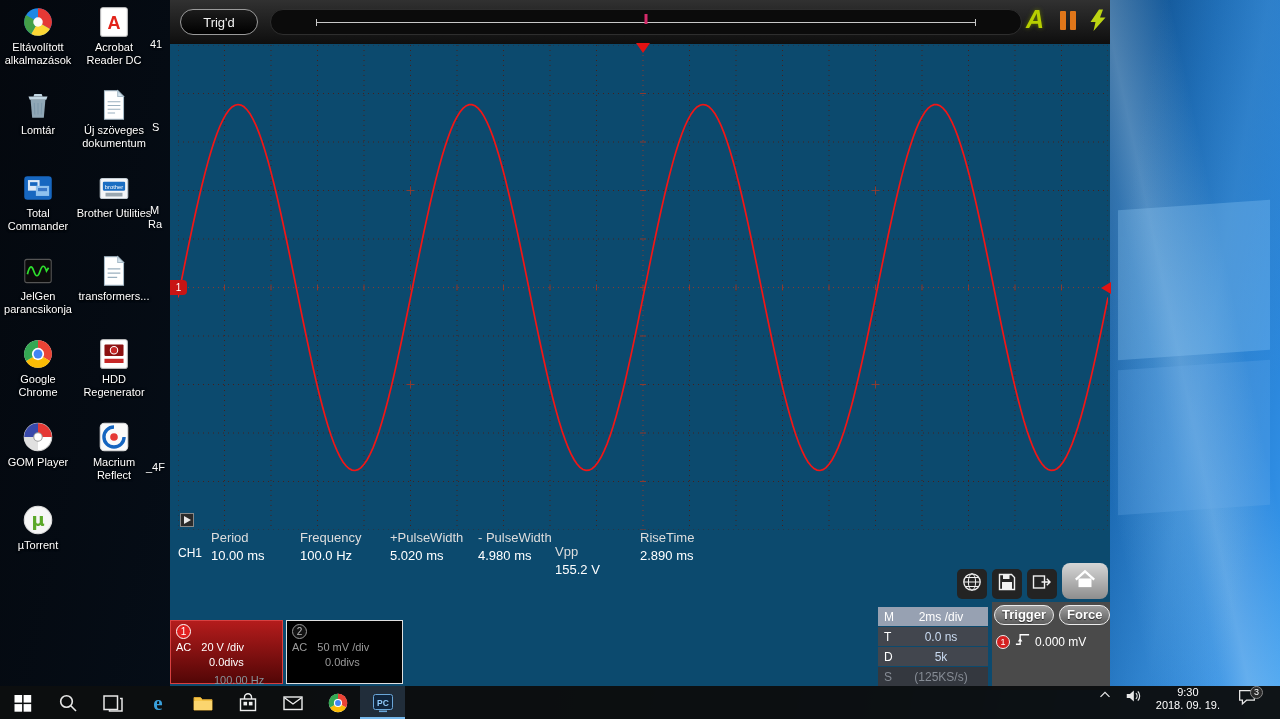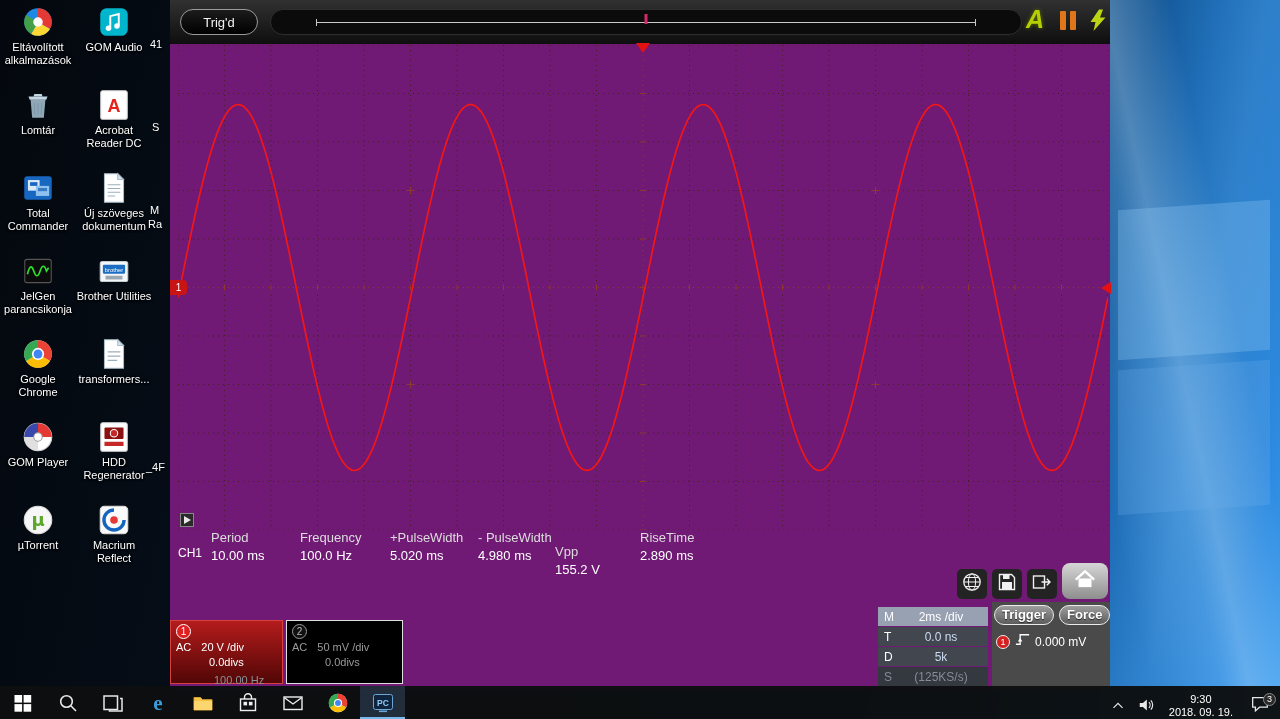--- a/index.html
+++ b/index.html
@@ -12,21 +12,21 @@
 .pane2{left:1118px;top:365px;width:152px;height:145px;background:rgba(110,175,235,.25);transform:skewY(-4deg)}
 
 .dcol{position:absolute;top:4px;width:76px;display:flex;flex-direction:column}
 #dcol0{left:0}
 #dcol1{left:76px}
 .dit{height:83px;display:flex;flex-direction:column;align-items:center;cursor:default}
 .dicon{width:36px;height:36px;display:flex;align-items:center;justify-content:center}
 .dlabel{margin-top:1px;font-size:11px;line-height:13px;color:#fff;text-align:center;text-shadow:0 1px 2px #000,0 0 3px #000;max-width:76px}
 .frag{position:absolute;font-size:11px;color:#fff;text-shadow:0 1px 2px #000}
 
-.scope{position:absolute;left:170px;top:0;width:940px;height:690px;background:#701a75}
+.scope{position:absolute;left:170px;top:0;width:940px;height:690px;background:#0c4a6e}
 .scope-top{position:absolute;left:0;top:0;width:100%;height:44px;background:linear-gradient(#313131,#0e0e0e)}
 .trigd{position:absolute;left:10px;top:9px;width:78px;height:26px;border-radius:13px;background:linear-gradient(#1c1c1c,#000);border:1px solid #9a9a9a;color:#f2f2f2;font-size:13px;display:flex;align-items:center;justify-content:center}
 .hslider{position:absolute;left:100px;top:9px;width:752px;height:26px;border-radius:13px;background:#0b0b0b;border:1px solid #2e2e2e;cursor:pointer}
 .track{position:absolute;left:45px;right:45px;top:12px;height:1px;background:#c8c8c8}
 .track::before,.track::after{content:"";position:absolute;top:-3px;width:1px;height:7px;background:#c8c8c8}
 .track::before{left:0}.track::after{right:0}
 .tpos{position:absolute;left:50%;top:4px;width:3px;height:10px;background:#d42a6a;transform:translateX(-50%)}
 .autoA{position:absolute;left:856px;top:5px;font-size:25px;font-weight:bold;font-style:italic;color:#b7cf00;text-shadow:0 0 4px #5f6e00;cursor:pointer}
 .pausebtn{position:absolute;left:890px;top:11px;display:flex;gap:4px;cursor:pointer}
 .pausebtn i{display:block;width:6px;height:19px;background:#e0761a;border-radius:1px}
@@ -75,21 +75,21 @@
 .tbtn{height:20px;padding:0 7px;background:linear-gradient(#9e9e9e,#5c5c5c);border:1px solid #ececec;border-radius:10px;color:#fff;font-weight:bold;font-size:13px;line-height:17px;text-shadow:0 1px 1px #222;cursor:pointer}
 .trow2{display:flex;align-items:center;gap:4px;margin:6px 0 0 4px}
 .tsrc{width:14px;height:14px;border-radius:50%;background:#d42020;border:1px solid #eee;color:#fff;font-size:9px;line-height:12px;text-align:center}
 .tlevel{color:#fff;font-size:12px}
 
 .taskbar{position:absolute;left:0;top:686px;width:1280px;height:33px;background:rgba(12,14,16,.97);display:flex;align-items:stretch;z-index:40}
 #tbApps{display:flex}
 .tb-item{width:45px;display:flex;align-items:center;justify-content:center;cursor:pointer}
 .tb-item.active{background:rgba(110,160,210,.22);box-shadow:inset 0 -2px 0 #76b9ed}
 .tb-ic{display:flex;align-items:center;justify-content:center}
-.tray{margin-left:auto;display:flex;align-items:flex-end;gap:2px;padding-right:3px}
+.tray{margin-left:auto;display:flex;align-items:flex-start;gap:2px;padding-right:16px}
 .tray-ic{width:26px;display:flex;justify-content:center;cursor:pointer}
 .clock{color:#fff;font-size:11px;line-height:13px;text-align:center;padding:0 8px;cursor:default}
 .notif{position:relative;width:34px;display:flex;justify-content:center;cursor:pointer}
 .badge{position:absolute;right:1px;top:0;min-width:13px;height:13px;border-radius:7px;background:#2a2a2a;border:1px solid #888;color:#fff;font-size:9px;line-height:11px;text-align:center;padding:0 2px}
 </style>
 </head>
 <body>
 
 <div class="beam beam1"></div>
 <div class="beam beam2"></div>
@@ -170,31 +170,20 @@
       <div class="dicon">
         <svg width="36" height="36" viewBox="0 0 34 34" xmlns="http://www.w3.org/2000/svg">
           <circle cx="17" cy="17" r="13" fill="#f6f6f6" stroke="#dcdcdc"></circle>
           <text x="17" y="23" text-anchor="middle" font-size="17" font-weight="bold" fill="#5ba829" font-family="DejaVu Sans, sans-serif">µ</text>
         </svg>
       </div>
       <div class="dlabel">µTorrent</div>
     </div>
   </div>
 <div class="dcol" id="dcol1">
-    <div class="dit">
-      <div class="dicon">
-        <svg width="36" height="36" viewBox="0 0 34 34" xmlns="http://www.w3.org/2000/svg">
-          <rect x="4" y="4" width="26" height="26" rx="6" fill="#00b5cc"></rect>
-          <path d="M13.5 22.5 V11.5 L21.5 9.5 V20.5" stroke="#fff" stroke-width="1.8" fill="none"></path>
-          <circle cx="11.8" cy="22.8" r="2.6" fill="#fff"></circle>
-          <circle cx="19.8" cy="20.8" r="2.6" fill="#fff"></circle>
-        </svg>
-      </div>
-      <div class="dlabel">GOM Audio</div>
-    </div>
     <div class="dit">
       <div class="dicon">
         <svg width="36" height="36" viewBox="0 0 34 34" xmlns="http://www.w3.org/2000/svg">
           <rect x="4.5" y="3.5" width="25" height="27" rx="2" fill="#fff" stroke="#d8d8d8"></rect>
           <text x="17" y="23.5" text-anchor="middle" font-family="Liberation Sans, sans-serif" font-size="17" font-weight="bold" fill="#e2231a">A</text>
         </svg>
       </div>
       <div class="dlabel">Acrobat Reader DC</div>
     </div>
     <div class="dit">

